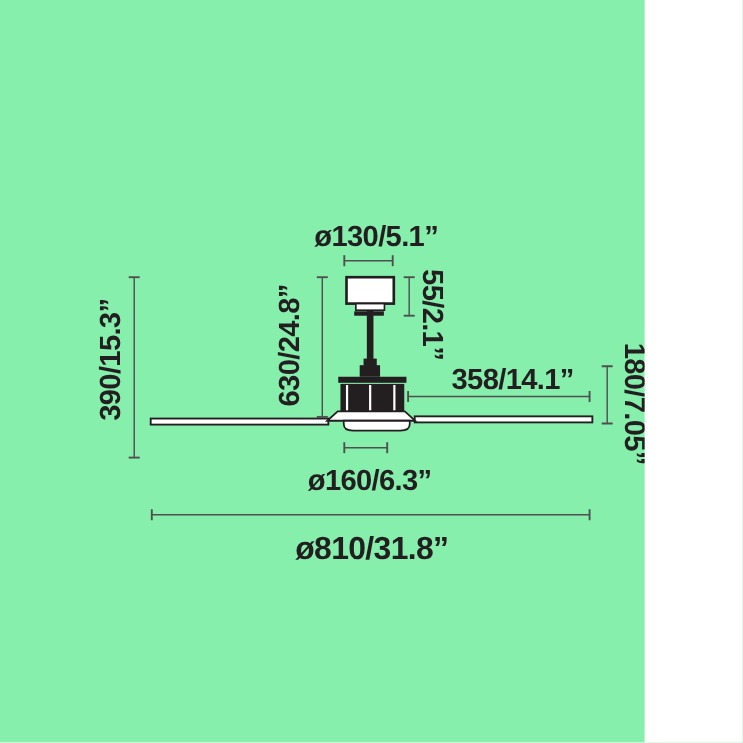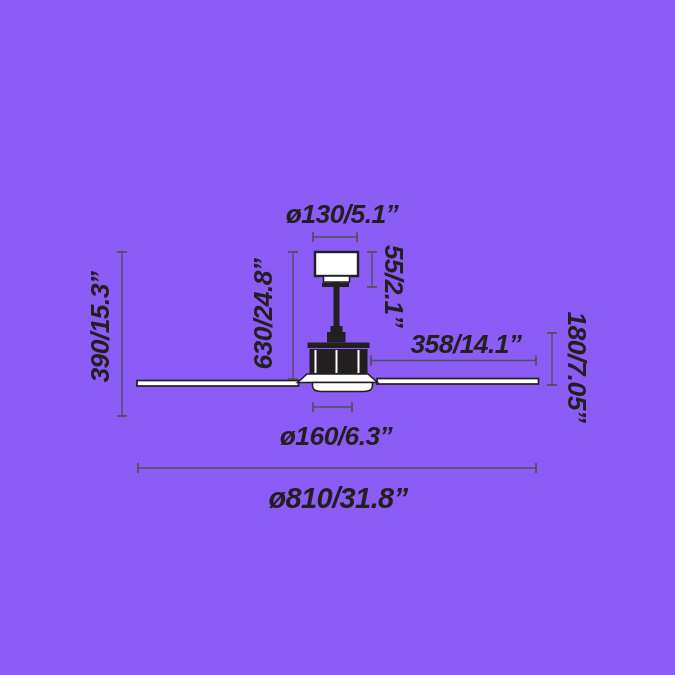--- a/index.html
+++ b/index.html
@@ -2,25 +2,24 @@
 <html><head>
 <meta charset="utf-8">
 <style>
   html, body {
     margin: 0;
     padding: 0;
     background: #ffffff;
   }
   .canvas {
     position: relative;
-    width: 675px;
+    width: 586px;
     height: 675px;
-    background: #8b5cf6;
+    background: #86efac;
     overflow: hidden;
-    font-style: italic;
   }
   svg {
     display: block;
     width: 675px;
     height: 675px;
   }
   
   .draw {
     stroke: #231f20;
     fill: #ffffff;

